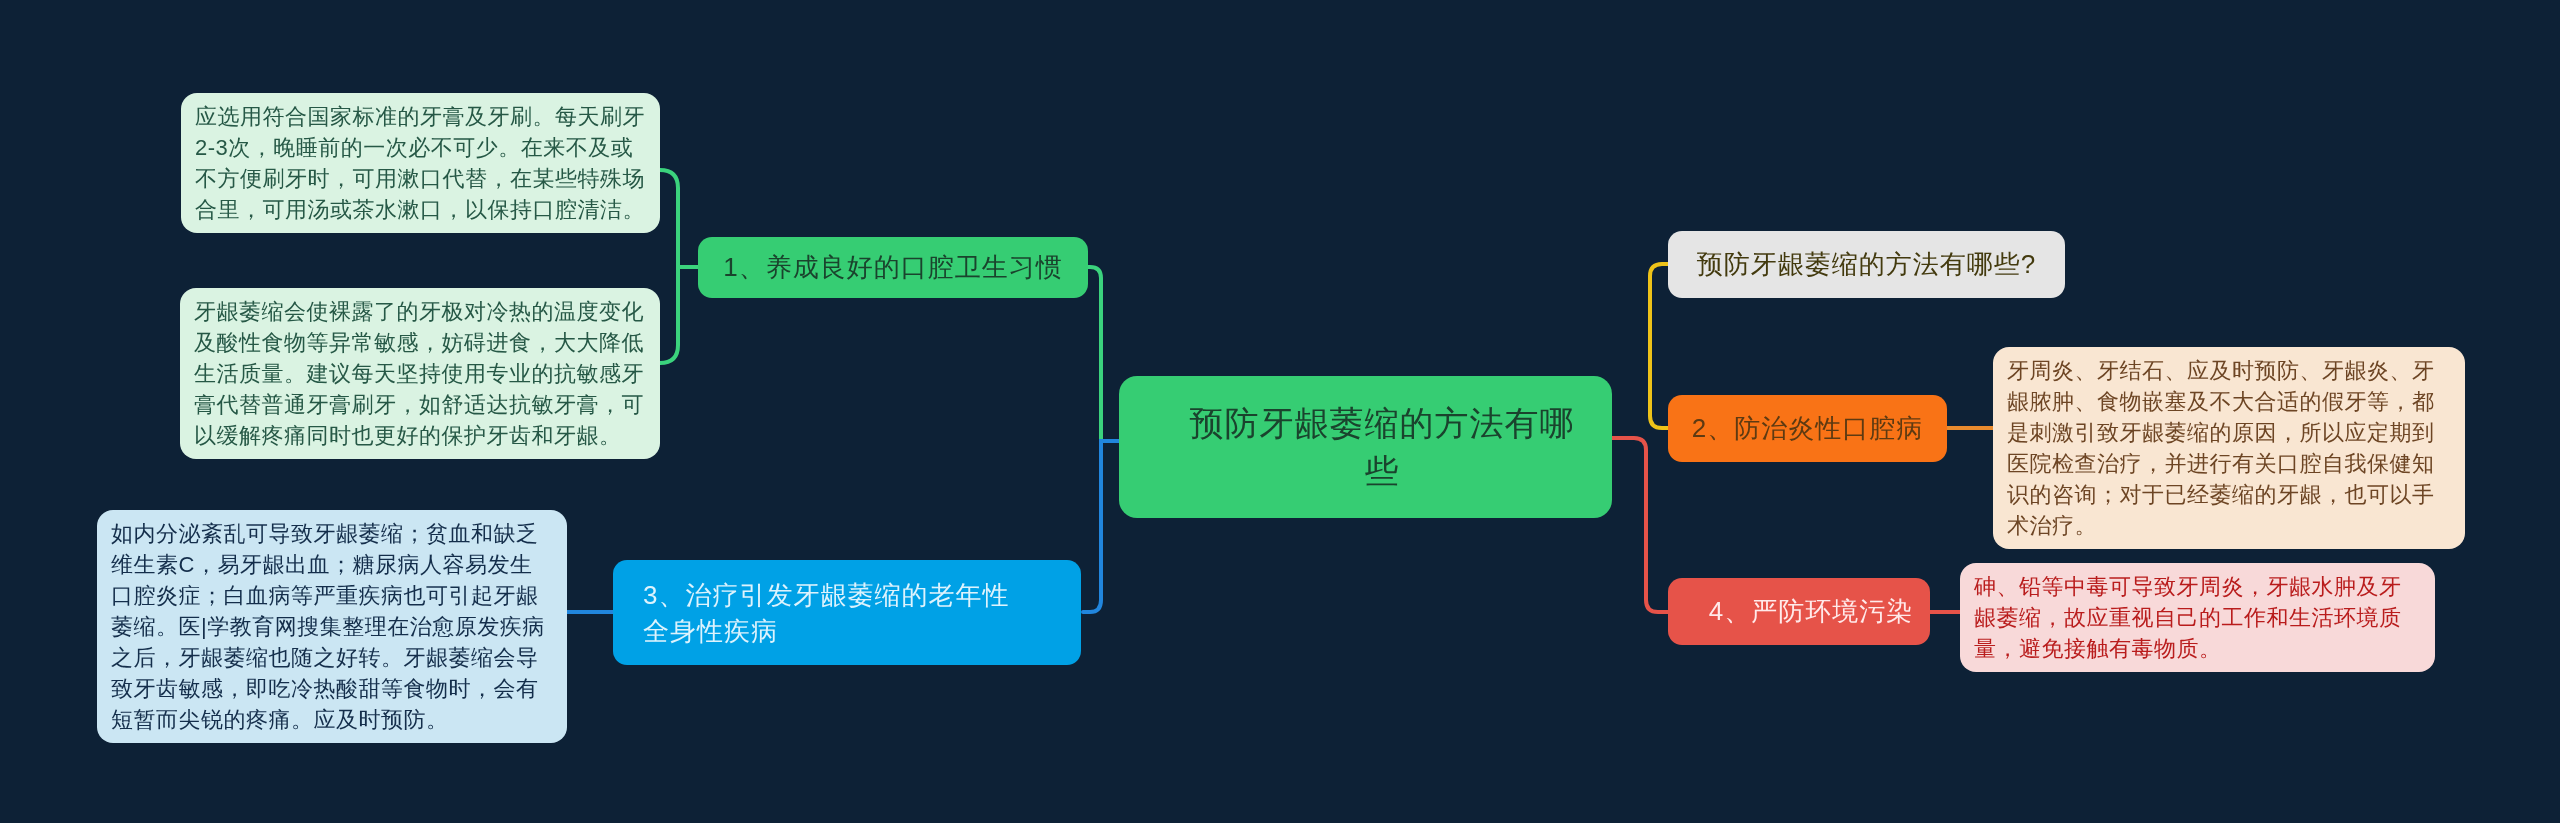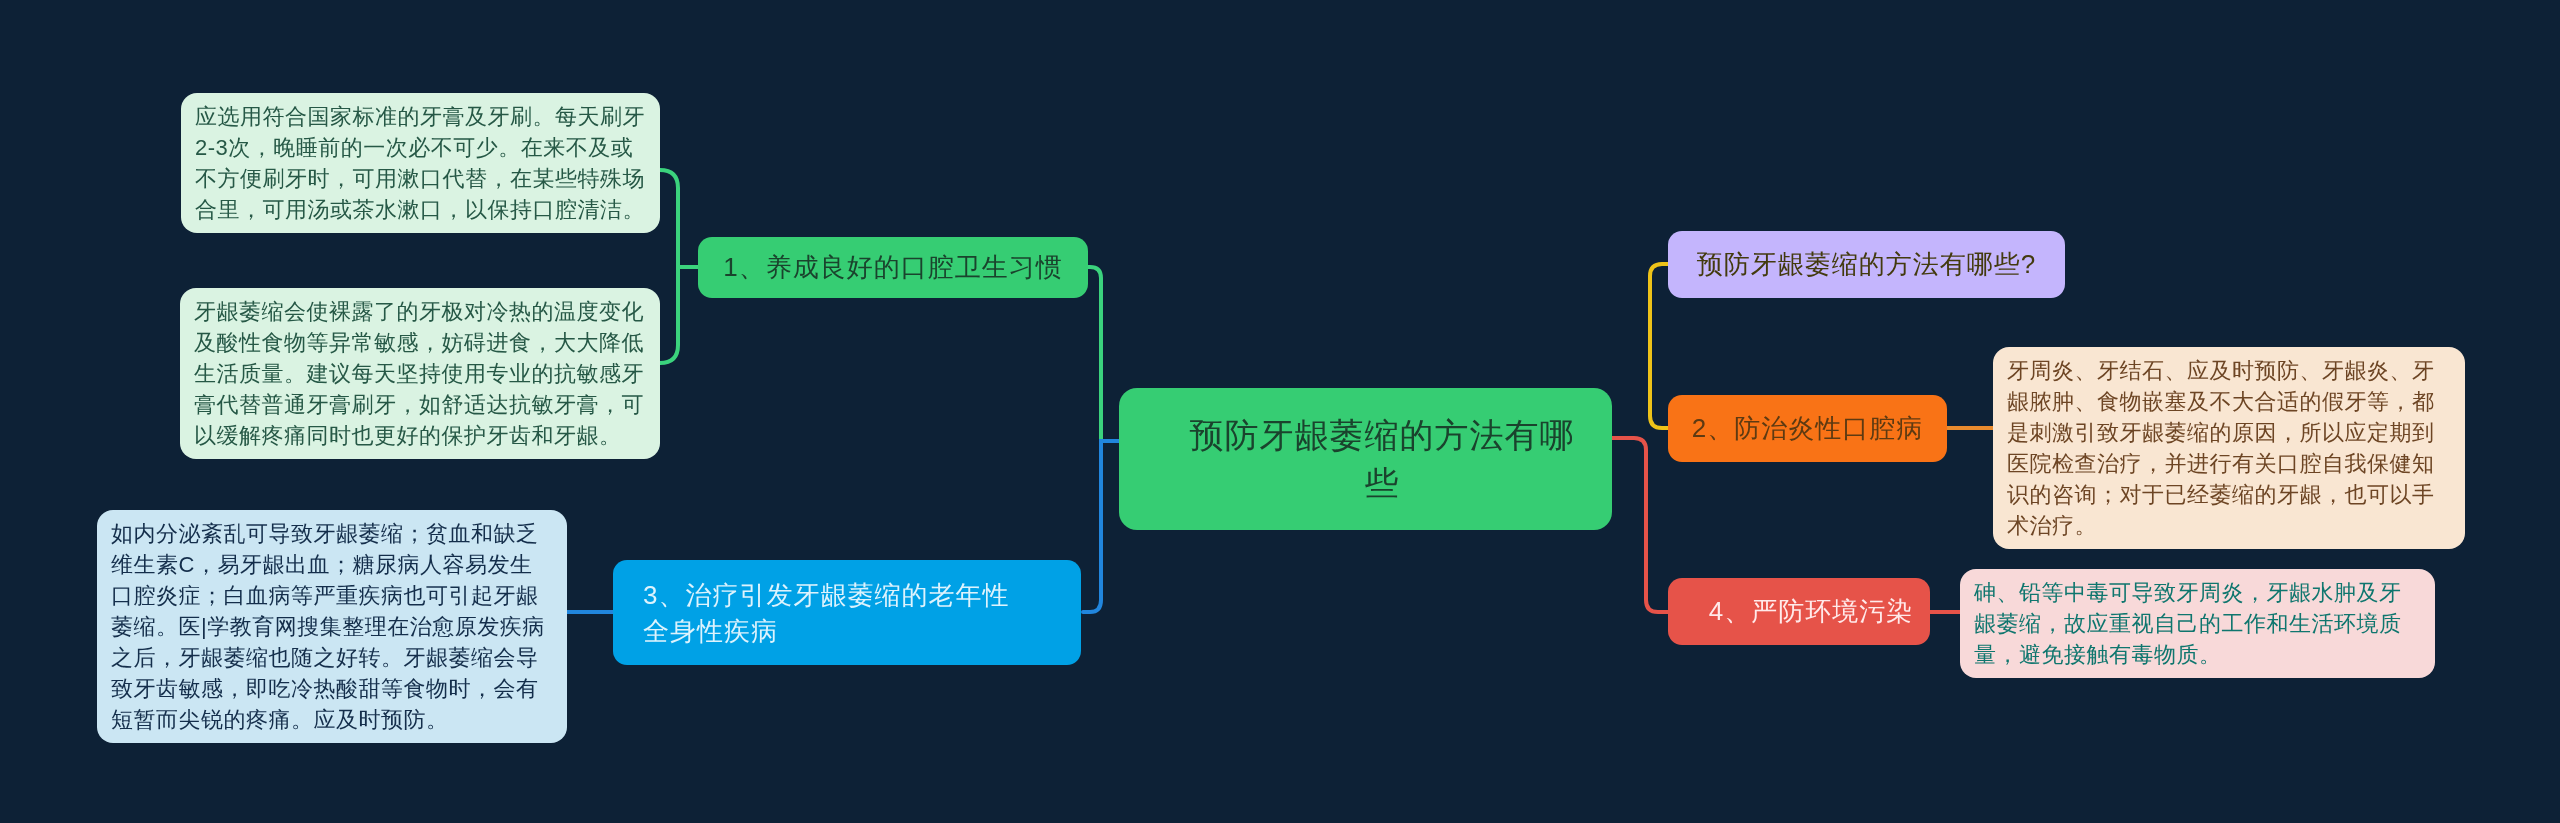--- a/index.html
+++ b/index.html
@@ -26,37 +26,37 @@
   .leaf {
     border-radius: 16px;
     font-size: 22px;
     line-height: 31px;
     padding: 8px 14px;
     text-align: left;
     letter-spacing: 0.5px;
   }
   
   #root-node {
-    left: 1119px; top: 388px; width: 493px; height: 142px;
+    left: 1119px; top: 376px; width: 493px; height: 142px;
     background: #36cd73; color: #1a432d;
     border-radius: 18px;
     font-size: 34px; line-height: 48px;
     display: flex; align-items: center; justify-content: center;
     text-align: center;
     padding-left: 33px;
   }
   #root-node .wrap { display: inline-block; width: 392px; }
   
   #branch1-node {
     left: 698px; top: 237px; width: 390px; height: 61px;
     background: #36cd73; color: #1a432d;
   }
   #question-node {
     left: 1668px; top: 231px; width: 397px; height: 67px;
-    background: #c4b5fd; color: #433a0e;
+    background: #e5e5e5; color: #433a0e;
   }
   #branch2-node {
     left: 1668px; top: 395px; width: 279px; height: 67px;
     background: #f97316; color: #5d3a12;
   }
   #branch3-node {
     left: 613px; top: 560px; width: 468px; height: 105px;
     background: #00a1e6; color: #ddf3fd;
     justify-content: flex-start;
     padding: 0 48px 0 30px;
@@ -78,21 +78,21 @@
   #branch3-note {
     left: 97px; top: 510px; width: 470px;
     background: #cbe6f3; color: #142e4b;
   }
   #branch2-note {
     left: 1993px; top: 347px; width: 472px;
     background: #f9e6d2; color: #6d4524;
   }
   #branch4-note {
     left: 1960px; top: 563px; width: 475px;
-    background: #f8d9d9; color: #0f766e; margin-top: 6px;
+    background: #f8d9d9; color: #b91c1c;
   }
 </style>
 </head>
 <body>
 
 <svg id="connectors" width="2560" height="823" viewBox="0 0 2560 823" fill="none" stroke-linecap="round">
 
   <path d="M660 170 Q678 170 678 188 V345 Q678 363 660 363 M678 267 H700" stroke="#3bd37d" stroke-width="4"></path>
 
   <path d="M1086 267 H1090 Q1101 267 1101 278 V441" stroke="#3bd37d" stroke-width="4"></path>

